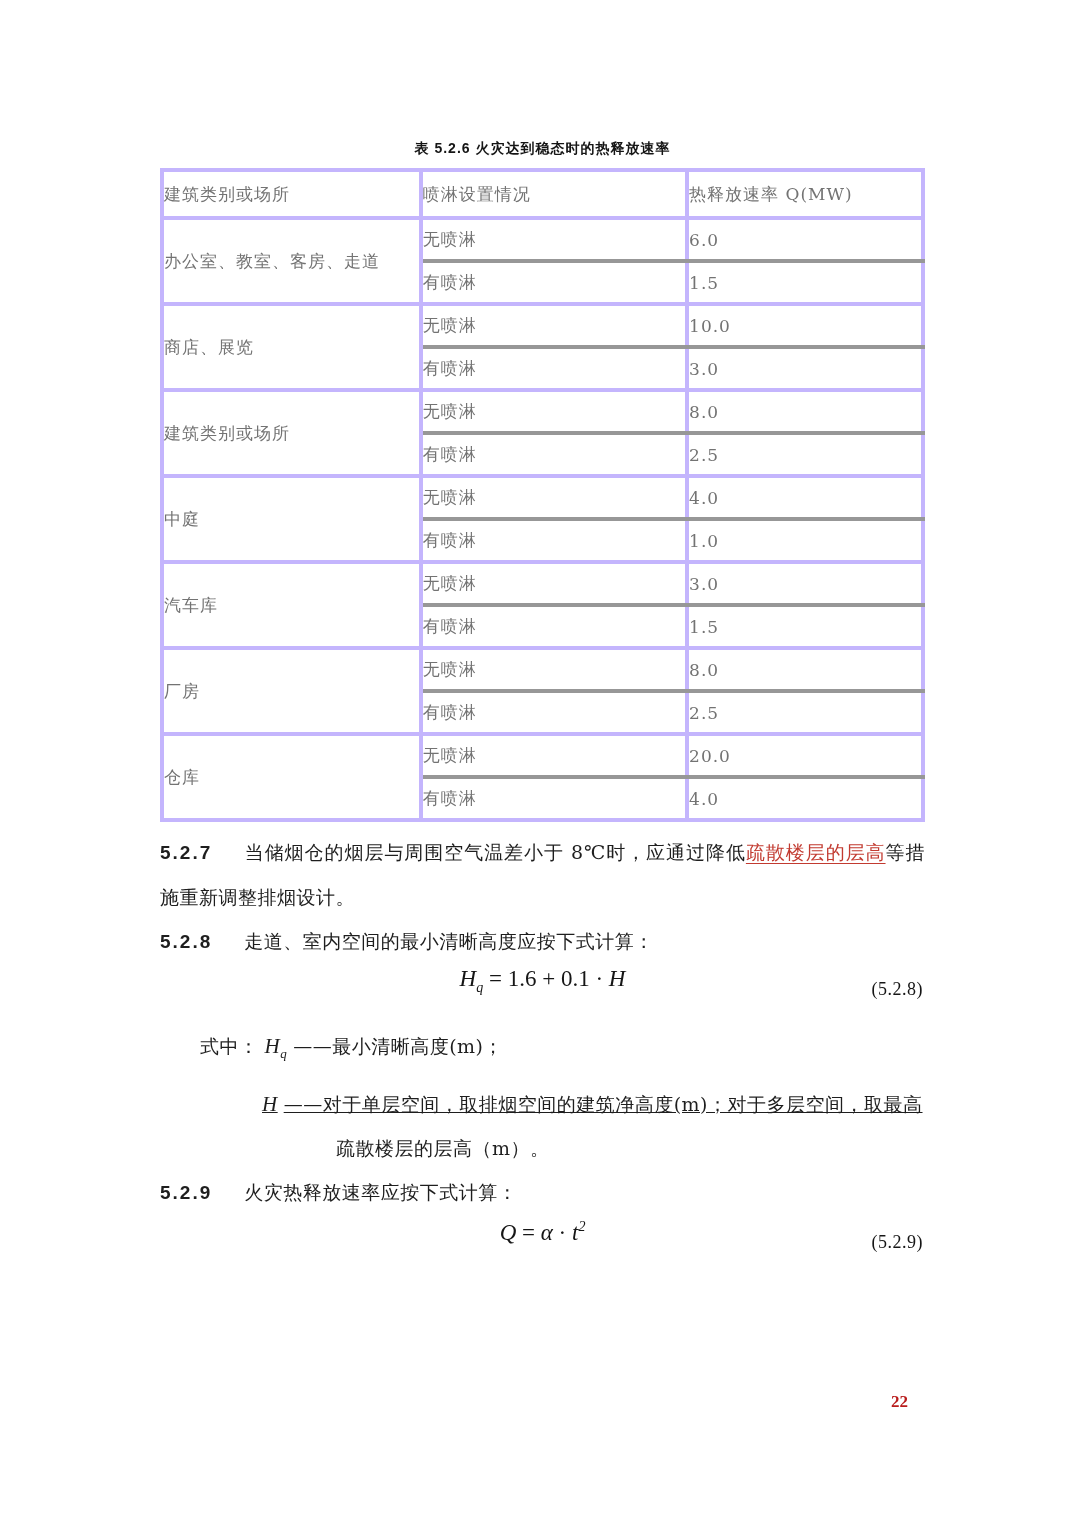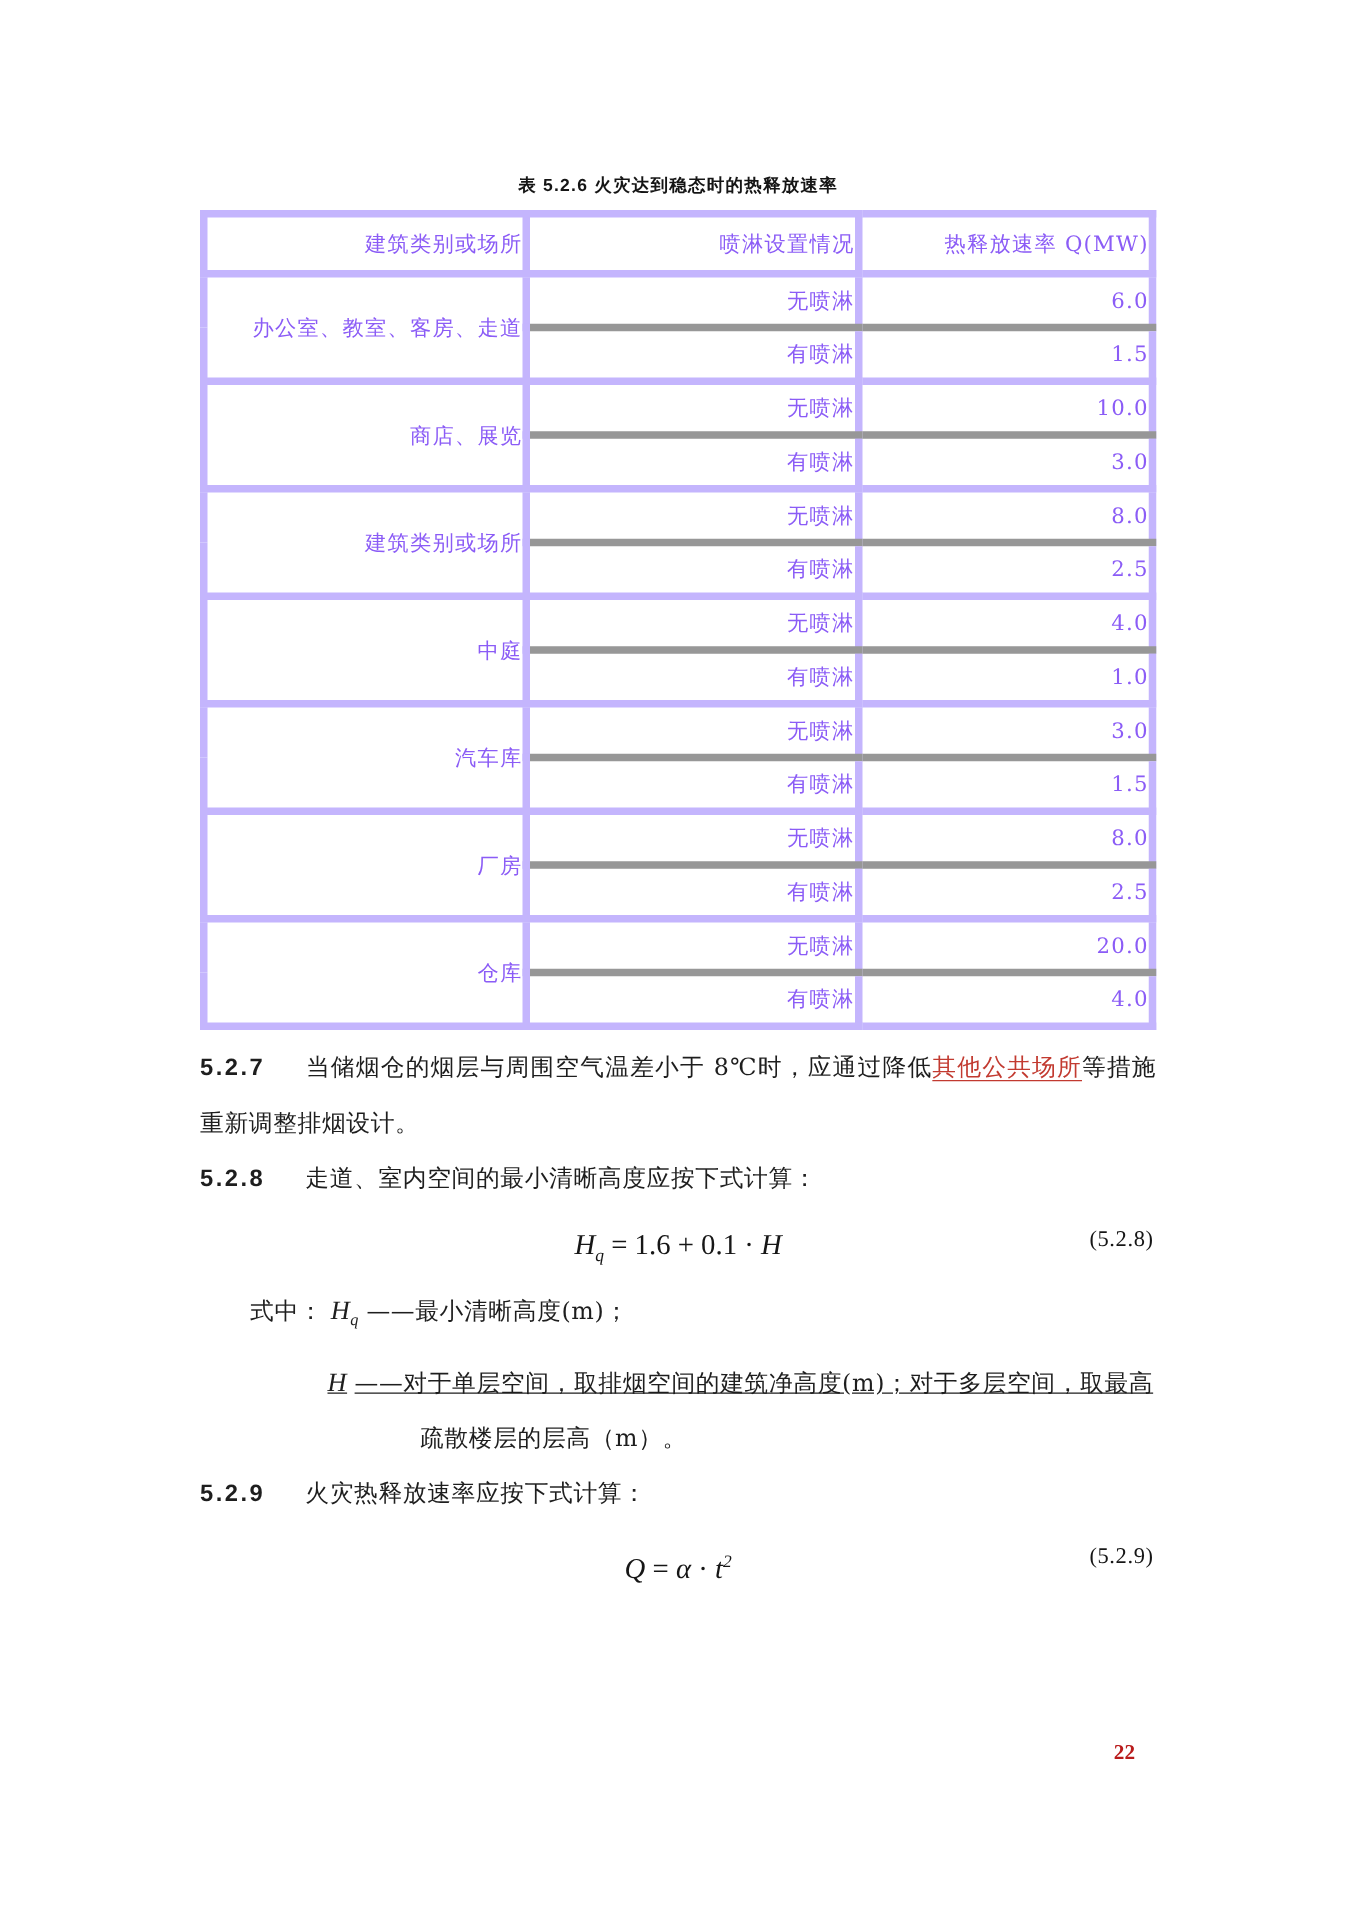--- a/index.html
+++ b/index.html
@@ -52,42 +52,42 @@
     color: #151515;
   }
   table.fire-table {
     margin-top: 5px;
     width: 100%;
     border-collapse: collapse;
     table-layout: fixed;
     border: 2px solid #2b2b2b;
   }
   .fire-table th, .fire-table td {
-    border: 6px solid #c4b5fd;
-    text-align: right;
+    border: 4px solid #c4b5fd;
+    text-align: left;
     vertical-align: middle;
     font-weight: normal;
     font-size: 17px;
     padding: 0;
     letter-spacing: 1px;
-    color: #8b5cf6;
+    color: #737373;
   }
   .fire-table thead tr { height: 48px; }
   .fire-table tbody tr { height: 43px; }
   .fire-table .light-b { border-bottom-color: #979797; }
   .col-cat { width: 34%; }
   .col-spr { width: 35%; }
   .col-val { width: 31%; }
 
   .formula-row {
     position: relative;
     height: 46px;
     margin-top: 2px;
     display: flex;
-    align-items: flex-end;
+    align-items: flex-start;
     justify-content: center;
     font-family: "Liberation Serif", "DejaVu Serif", serif;
     font-size: 23px;
     color: #161616;
   }
   .formula i { font-style: italic; font-family: "Liberation Serif", serif; }
   .formula sub { font-size: 14px; font-style: italic; }
   .formula sup { font-size: 14px; font-style: italic; }
   .eqno {
     position: absolute;
@@ -204,21 +204,21 @@
             <td class="light-b">无喷淋</td>
             <td class="light-b">20.0</td>
           </tr>
           <tr>
             <td>有喷淋</td>
             <td>4.0</td>
           </tr>
         </tbody>
     </table>
 
-    <p class="body-text sec-line" style="margin-top:8px"><span class="sec-num">5.2.7</span><span>当储烟仓的烟层与周围空气温差小于 8℃时，应通过降低</span><span class="red-term">其他公共场所</span><span>等措施重新调整排烟设计。</span></p>
+    <p class="body-text sec-line" style="margin-top:8px"><span class="sec-num">5.2.7</span><span>当储烟仓的烟层与周围空气温差小于 8℃时，应通过降低</span><span class="red-term">疏散楼层的层高</span><span>等措施重新调整排烟设计。</span></p>
 
     <p class="body-text sec-line"><span class="sec-num">5.2.8</span><span>走道、室内空间的最小清晰高度应按下式计算：</span></p>
 
     <div class="formula-row">
       <span class="formula"><i>H</i><sub>q</sub><span> = 1.6 + 0.1 · </span><i>H</i></span>
       <span class="eqno">(5.2.8)</span>
     </div>
 
     <p class="where-line"><span>式中：</span><span class="fsym"><i>H</i><sub>q</sub></span><span>——最小清晰高度(m)；</span></p>
 

